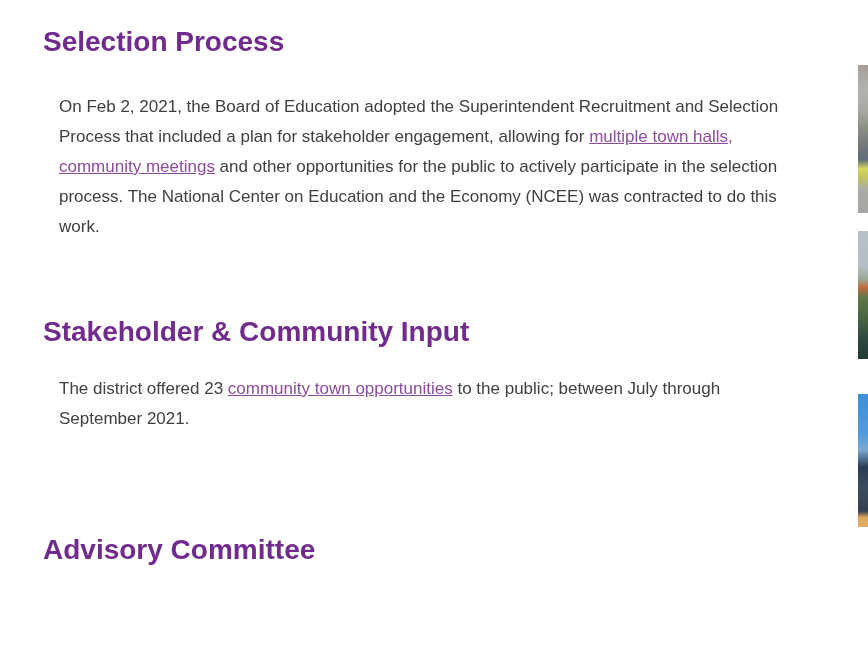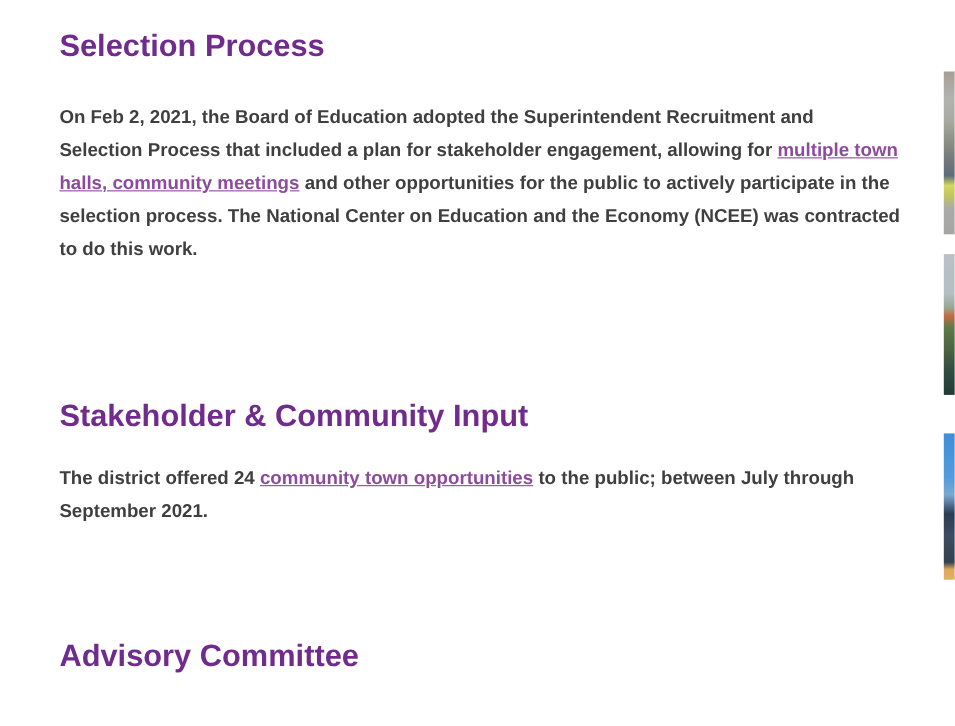--- a/index.html
+++ b/index.html
@@ -17,45 +17,45 @@
   .page {
     position: relative;
     width: 868px;
     height: 660px;
     overflow: hidden;
     background: var(--background);
   }
   .content {
     position: absolute;
     top: 0;
-    left: 54px;
+    left: 43px;
     width: 765px;
   }
   .section-heading {
     color: var(--heading);
     font-size: 28px;
     line-height: 36px;
     font-weight: 700;
     margin: 0;
   }
   .para {
     color: var(--body-text);
     font-size: 17px;
     line-height: 30px;
-    font-weight: 700;
-    margin: 0;
+    font-weight: 400;
+    margin: 16px;
   }
   .inline-link {
     color: var(--link);
     text-decoration: underline;
     cursor: pointer;
   }
   .section-1 .section-heading { margin-top: 24px; }
   .section-1 .para            { margin-top: 32px; }
-  .section-2 .section-heading { margin-top: 118px; }
+  .section-2 .section-heading { margin-top: 72px; }
   .section-2 .para            { margin-top: 24px; }
   .section-3 .section-heading { margin-top: 98px; }
   .section-3 .para            { margin-top: 20px; }
   .thumb-rail { position: absolute; top: 0; right: 0; width: 10px; height: 660px; }
   .thumb {
     position: absolute;
     right: 0;
     width: 10px;
     background: #cccccc;
   }
@@ -70,21 +70,21 @@
 
   <main class="content">
 
     <section class="section-1">
       <h2 class="section-heading">Selection Process</h2>
       <p class="para"><span>On Feb 2, 2021, the Board of Education adopted the Superintendent Recruitment and Selection Process that included a plan for stakeholder engagement, allowing for </span><a class="inline-link">multiple town halls, community meetings</a><span> and other opportunities for the public to actively participate in the selection process. The National Center on Education and the Economy (NCEE) was contracted to do this work.</span></p>
     </section>
 
     <section class="section-2">
       <h2 class="section-heading">Stakeholder &amp; Community Input</h2>
-      <p class="para"><span>The district offered 24 </span><a class="inline-link">community town opportunities</a><span> to the public; between July through September 2021.</span></p>
+      <p class="para"><span>The district offered 23 </span><a class="inline-link">community town opportunities</a><span> to the public; between July through September 2021.</span></p>
     </section>
 
     <section class="section-3">
       <h2 class="section-heading">Advisory Committee</h2>
     </section>
 
   </main>
 
   <aside class="thumb-rail">
     <div class="thumb thumb-0" style="background: linear-gradient(rgb(166, 158, 148) 0%, rgb(178, 178, 176) 16%, rgb(169, 171, 162) 30%, rgb(141, 145, 132) 42%, rgb(114, 119, 122) 55%, rgb(94, 108, 124) 64%, rgb(213, 215, 95) 70%, rgb(195, 197, 93) 76%, rgb(171, 171, 168) 84%, rgb(165, 165, 163) 100%);"></div>

